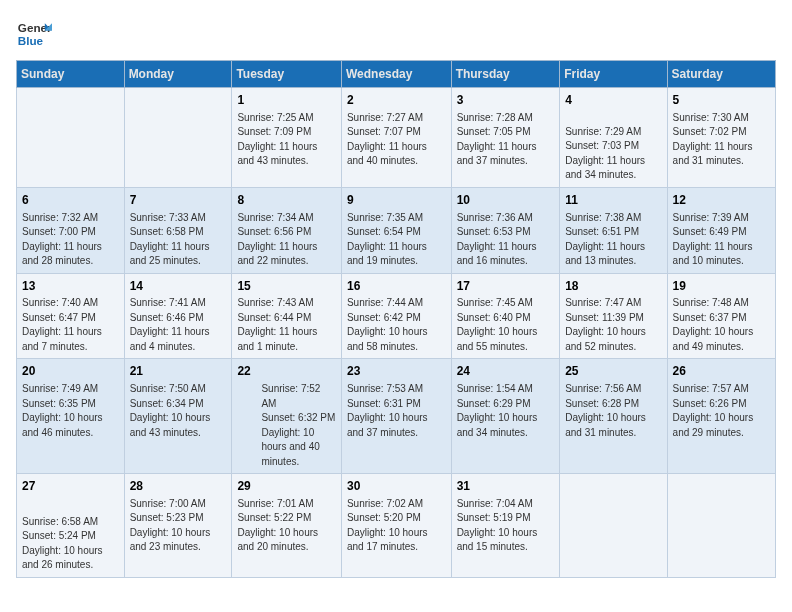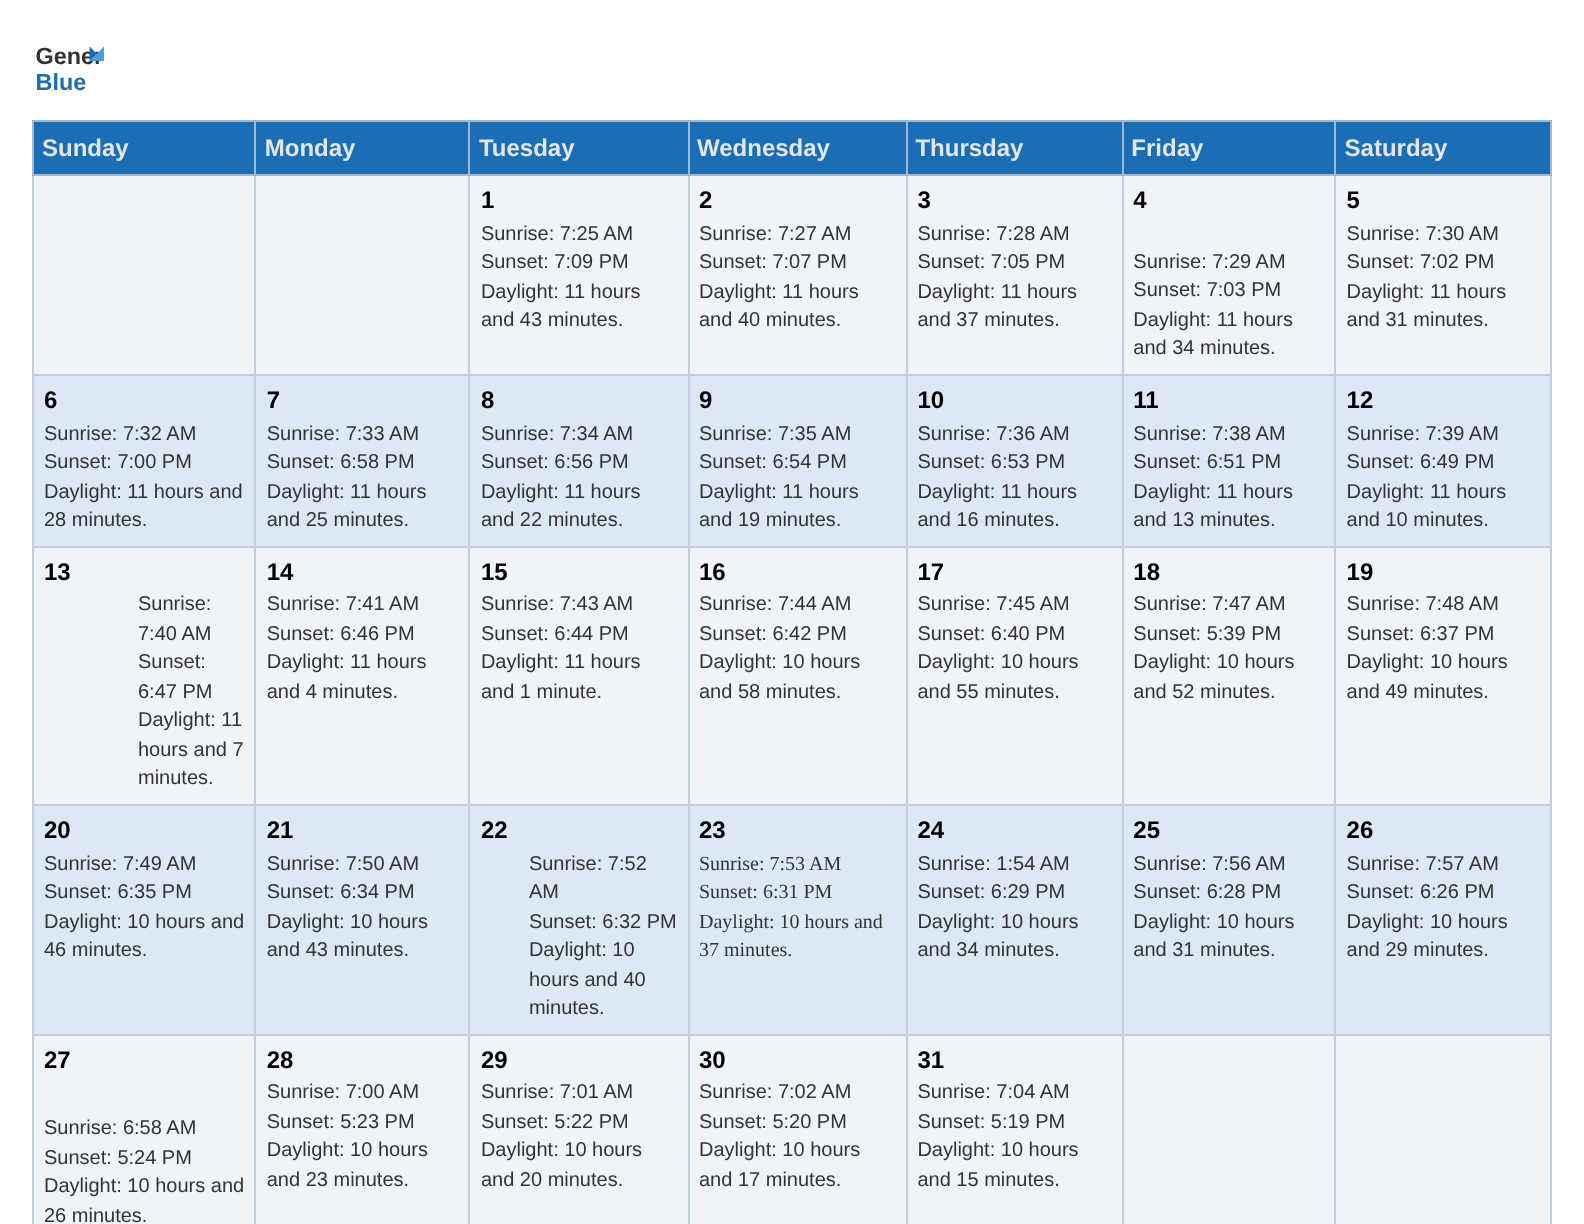--- a/index.html
+++ b/index.html
@@ -186,21 +186,21 @@
         <td>
           <div class="day-number">12</div>
           <div class="day-info" style="white-space: pre-line;">Sunrise: 7:39 AM
 Sunset: 6:49 PM
 Daylight: 11 hours and 10 minutes.</div>
         </td>
       </tr>
       <tr>
         <td>
           <div class="day-number">13</div>
-          <div class="day-info" style="white-space: pre-line; margin-left: 47px;">Sunrise: 7:40 AM
+          <div class="day-info" style="white-space: pre-line;">Sunrise: 7:40 AM
 Sunset: 6:47 PM
 Daylight: 11 hours and 7 minutes.</div>
         </td>
         <td>
           <div class="day-number">14</div>
           <div class="day-info" style="white-space: pre-line;">Sunrise: 7:41 AM
 Sunset: 6:46 PM
 Daylight: 11 hours and 4 minutes.</div>
         </td>
         <td>
@@ -217,21 +217,21 @@
         </td>
         <td>
           <div class="day-number">17</div>
           <div class="day-info" style="white-space: pre-line;">Sunrise: 7:45 AM
 Sunset: 6:40 PM
 Daylight: 10 hours and 55 minutes.</div>
         </td>
         <td>
           <div class="day-number">18</div>
           <div class="day-info" style="white-space: pre-line;">Sunrise: 7:47 AM
-Sunset: 5:39 PM
+Sunset: 11:39 PM
 Daylight: 10 hours and 52 minutes.</div>
         </td>
         <td>
           <div class="day-number">19</div>
           <div class="day-info" style="white-space: pre-line;">Sunrise: 7:48 AM
 Sunset: 6:37 PM
 Daylight: 10 hours and 49 minutes.</div>
         </td>
       </tr>
       <tr>
@@ -248,21 +248,21 @@
 Daylight: 10 hours and 43 minutes.</div>
         </td>
         <td>
           <div class="day-number">22</div>
           <div class="day-info" style="white-space: pre-line; margin-left: 24px;">Sunrise: 7:52 AM
 Sunset: 6:32 PM
 Daylight: 10 hours and 40 minutes.</div>
         </td>
         <td>
           <div class="day-number">23</div>
-          <div class="day-info" style="white-space: pre-line; font-family: Liberation Serif, serif;">Sunrise: 7:53 AM
+          <div class="day-info" style="white-space: pre-line;">Sunrise: 7:53 AM
 Sunset: 6:31 PM
 Daylight: 10 hours and 37 minutes.</div>
         </td>
         <td>
           <div class="day-number">24</div>
           <div class="day-info" style="white-space: pre-line;">Sunrise: 1:54 AM
 Sunset: 6:29 PM
 Daylight: 10 hours and 34 minutes.</div>
         </td>
         <td>

